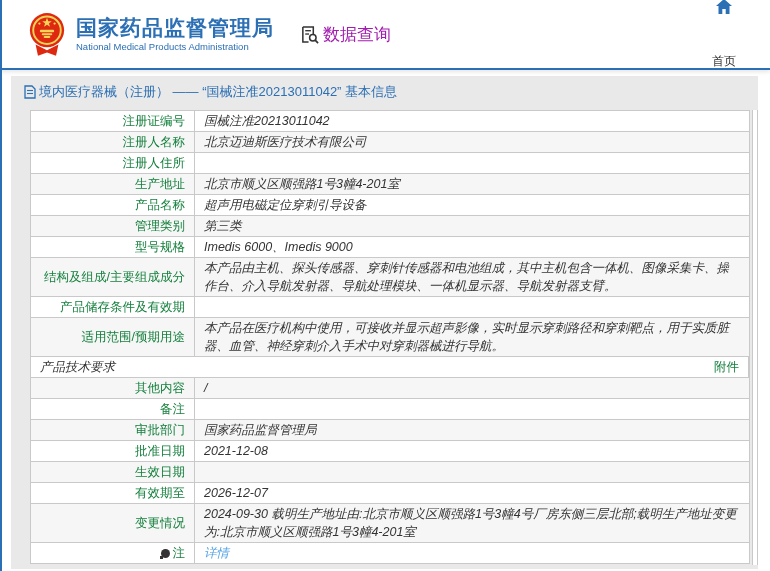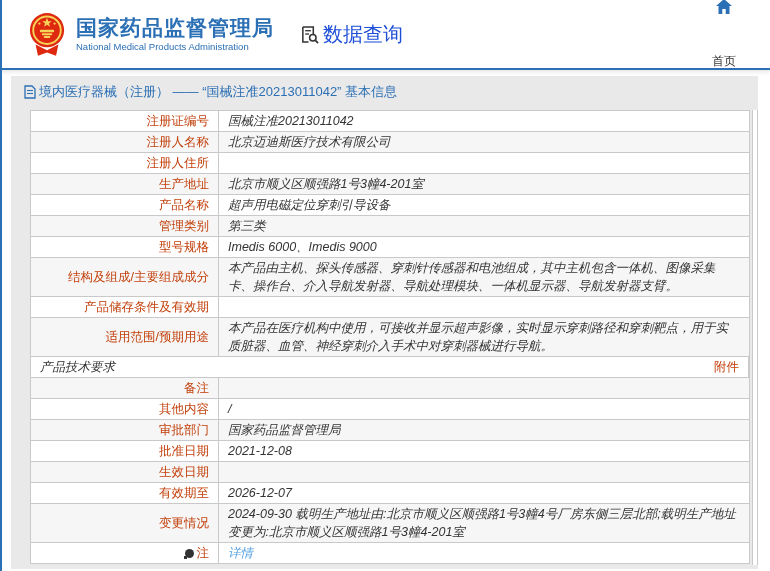--- a/index.html
+++ b/index.html
@@ -14,21 +14,21 @@
   
   .header { height:70px; display:flex; align-items:center; padding-left:28px;
     border-bottom:2px solid #2b6fb4; box-shadow:0 2px 4px rgba(0,0,0,.10);
     background:#fff; }
   .emblem { width:38px; height:46px; flex:0 0 auto; }
   .brand { margin-left:10px; }
   .brand-title { font-size:21px; font-weight:bold; color:#2b6fb4; letter-spacing:1px; line-height:24px; }
   .brand-sub { font-size:9.5px; color:#2b6fb4; margin-top:1px; }
   .data-query { display:flex; align-items:center; margin-left:26px; cursor:pointer; }
   .data-query svg { margin-right:4px; }
-  .data-query-label { font-size:20px; color:#1d4ed8; }
+  .data-query-label { font-size:17px; color:#a21caf; }
   .header-spacer { flex:1; }
   .top-nav { display:flex; gap:28px; margin-right:34px; }
   .nav-item { display:flex; flex-direction:column; align-items:center; cursor:pointer;gap:36px; }
   .nav-item svg { margin-bottom:3px; }
   .nav-label { font-size:12px; color:#333; white-space:nowrap; }
 
   
   .container { position:relative; margin:6px 0 0 11px; width:747px;
     background:#e9e9e9; padding-bottom:5px; }
   .breadcrumb-bar { height:32px; line-height:32px; padding-left:13px;
@@ -39,22 +39,22 @@
   .scroll-strip { position:absolute; top:34px; bottom:4px; right:0; width:6px;
     background:#fff; border-left:1px solid #c9c9c9; border-right:1px solid #c9c9c9; }
 
   
   .info-table { margin:2px 8px 0 19px; background:#fff;
     border:1px solid #c9c9c9; border-bottom:none; }
   .row { display:flex; border-bottom:1px solid #c9c9c9; background:#fff; }
   .row:nth-child(even) { background:#f6f6f6; }
   .cell { font-size:12.5px; line-height:18px; padding:1px 9px; min-height:20px;
     display:flex; align-items:center; }
-  .cell.label { width:188px; flex:0 0 auto; justify-content:flex-end;
-    color:#c2410c; border-right:1px solid #c9c9c9; text-align:right; }
+  .cell.label { width:164px; flex:0 0 auto; justify-content:flex-end;
+    color:#15803d; border-right:1px solid #c9c9c9; text-align:right; }
   .cell.value { flex:1; color:#333;font-style:italic; }
   .cell.value .val-text { display:block; }
   .detail-link { color:#53a2e4; text-decoration:none; cursor:pointer; }
   .note-icon { width:9px; height:9px; background:#333; border-radius:50%;
     display:inline-block; position:relative; margin-right:3px; flex:0 0 auto; }
   .note-icon::after { content:''; position:absolute; left:-1px; bottom:-1px;
     width:3px; height:3px; background:#333; }
 </style>
 </head>
 <body>
@@ -190,32 +190,32 @@
       <div class="row">
         <div class="cell value">
           <span class="val-text">产品技术要求</span>
         </div>
         <div class="cell label">
           <span>附件</span>
         </div>
       </div>
       <div class="row">
         <div class="cell label">
+          <span>其他内容</span>
+        </div>
+        <div class="cell value">
+          <span class="val-text">/</span>
+        </div>
+      </div>
+      <div class="row">
+        <div class="cell label">
           <span>备注</span>
         </div>
         <div class="cell value">
           <span class="val-text"></span>
-        </div>
-      </div>
-      <div class="row">
-        <div class="cell label">
-          <span>其他内容</span>
-        </div>
-        <div class="cell value">
-          <span class="val-text">/</span>
         </div>
       </div>
       <div class="row">
         <div class="cell label">
           <span>审批部门</span>
         </div>
         <div class="cell value">
           <span class="val-text">国家药品监督管理局</span>
         </div>
       </div>

